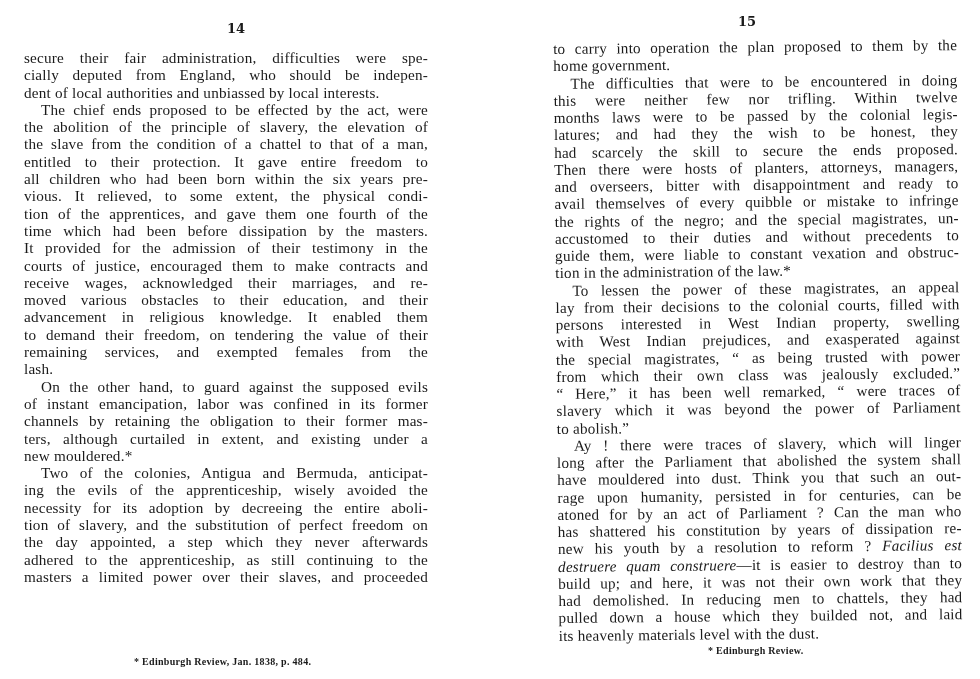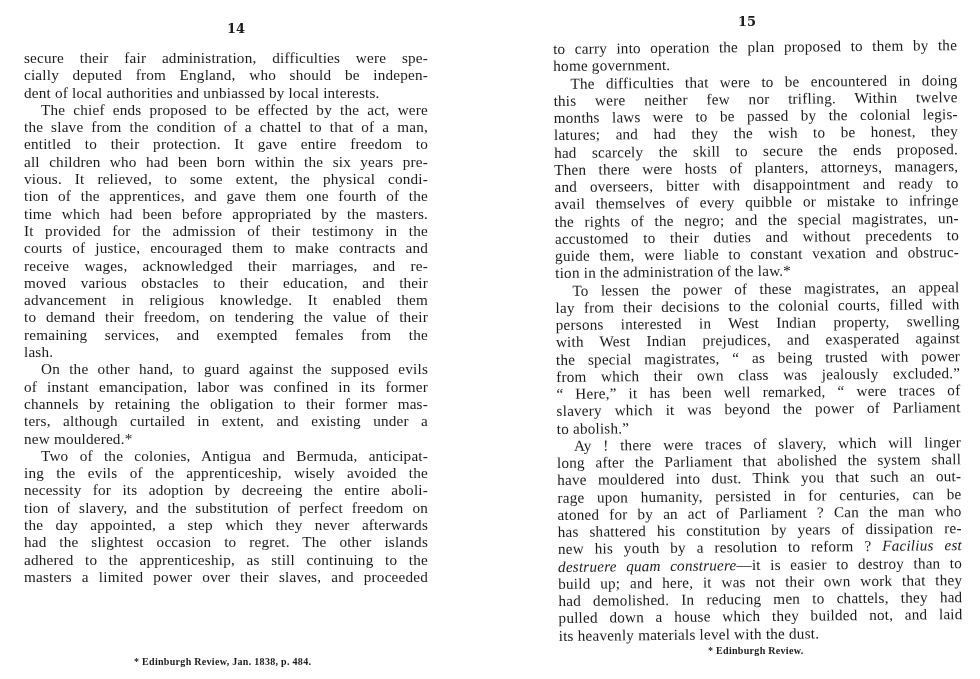--- a/index.html
+++ b/index.html
@@ -26,45 +26,45 @@
 </head>
 <body>
 
 <div class="page page-left">
   <div class="page-number">14</div>
   <div class="text-block" id="left-text">
       <div class="line"><span>secure their fair administration, difficulties were spe-</span></div>
       <div class="line"><span>cially deputed from England, who should be indepen-</span></div>
       <div class="line last"><span>dent of local authorities and unbiassed by local interests.</span></div>
       <div class="line indent"><span>The chief ends proposed to be effected by the act, were</span></div>
+      <div class="line"><span>the abolition of the principle of slavery, the elevation of</span></div>
       <div class="line"><span>the slave from the condition of a chattel to that of a man,</span></div>
       <div class="line"><span>entitled to their protection. It gave entire freedom to</span></div>
       <div class="line"><span>all children who had been born within the six years pre-</span></div>
       <div class="line"><span>vious. It relieved, to some extent, the physical condi-</span></div>
       <div class="line"><span>tion of the apprentices, and gave them one fourth of the</span></div>
-      <div class="line"><span>time which had been before appropriated by the masters.</span></div>
+      <div class="line"><span>time which had been before dissipation by the masters.</span></div>
       <div class="line"><span>It provided for the admission of their testimony in the</span></div>
       <div class="line"><span>courts of justice, encouraged them to make contracts and</span></div>
       <div class="line"><span>receive wages, acknowledged their marriages, and re-</span></div>
       <div class="line"><span>moved various obstacles to their education, and their</span></div>
       <div class="line"><span>advancement in religious knowledge. It enabled them</span></div>
       <div class="line"><span>to demand their freedom, on tendering the value of their</span></div>
       <div class="line"><span>remaining services, and exempted females from the</span></div>
       <div class="line last"><span>lash.</span></div>
       <div class="line indent"><span>On the other hand, to guard against the supposed evils</span></div>
       <div class="line"><span>of instant emancipation, labor was confined in its former</span></div>
       <div class="line"><span>channels by retaining the obligation to their former mas-</span></div>
       <div class="line"><span>ters, although curtailed in extent, and existing under a</span></div>
       <div class="line last"><span>new mouldered.*</span></div>
       <div class="line indent"><span>Two of the colonies, Antigua and Bermuda, anticipat-</span></div>
       <div class="line"><span>ing the evils of the apprenticeship, wisely avoided the</span></div>
       <div class="line"><span>necessity for its adoption by decreeing the entire aboli-</span></div>
       <div class="line"><span>tion of slavery, and the substitution of perfect freedom on</span></div>
       <div class="line"><span>the day appointed, a step which they never afterwards</span></div>
-      <div class="line"><span>had the slightest occasion to regret. The other islands</span></div>
       <div class="line"><span>adhered to the apprenticeship, as still continuing to the</span></div>
       <div class="line"><span>masters a limited power over their slaves, and proceeded</span></div>
     </div>
   <div class="footnote">* Edinburgh Review, Jan. 1838, p. 484.</div>
 </div>
 
 <div class="page page-right">
   <div class="page-number">15</div>
   <div class="text-block" id="right-text">
       <div class="line"><span>to carry into operation the plan proposed to them by the</span></div>

